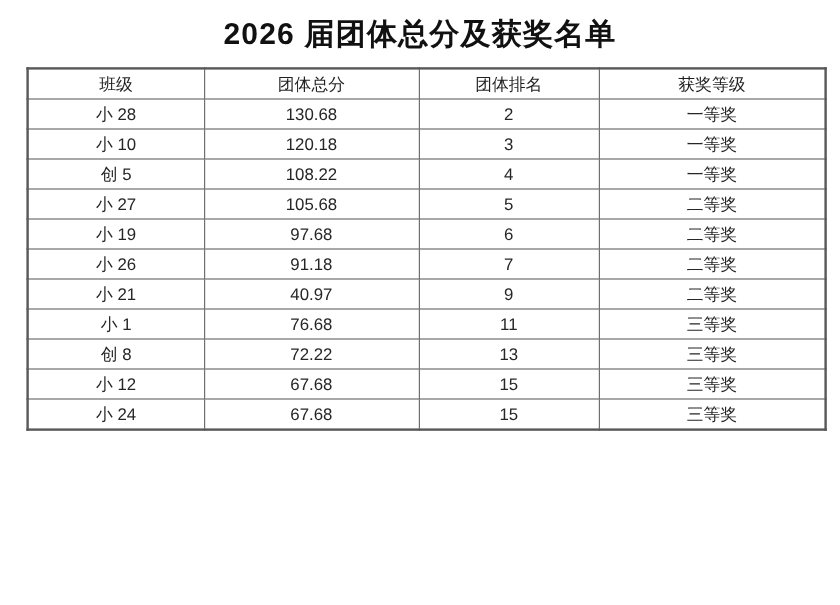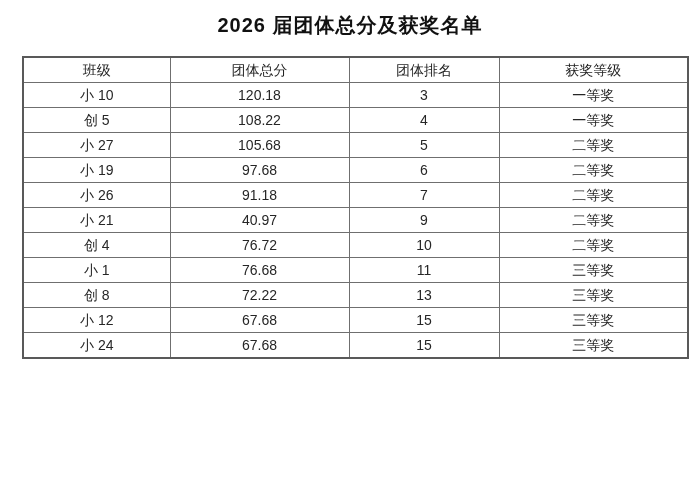--- a/index.html
+++ b/index.html
@@ -13,21 +13,21 @@
     position: relative;
     overflow: hidden;
     font-family: "Liberation Sans", "DejaVu Sans", sans-serif;
   }
   .doc-title {
     position: absolute;
     top: 12px;
     left: 0;
     width: 700px;
     text-align: center;
-    font-size: 20px;
+    font-size: 25px;
     font-weight: bold;
     color: #111111;
     letter-spacing: 1px;
     margin: 0;
     font-family: "Liberation Sans", "DejaVu Sans", sans-serif;
   }
   .award-table-wrap {
     position: absolute;
     top: 56px;
     left: 22px;
@@ -79,20 +79,26 @@
     <thead>
       <tr>
           <th>班级</th>
           <th>团体总分</th>
           <th>团体排名</th>
           <th>获奖等级</th>
         </tr>
     </thead>
     <tbody>
         <tr>
+          <td>小 28</td>
+          <td>130.68</td>
+          <td>2</td>
+          <td>一等奖</td>
+        </tr>
+        <tr>
           <td>小 10</td>
           <td>120.18</td>
           <td>3</td>
           <td>一等奖</td>
         </tr>
         <tr>
           <td>创 5</td>
           <td>108.22</td>
           <td>4</td>
           <td>一等奖</td>
@@ -115,26 +121,20 @@
           <td>7</td>
           <td>二等奖</td>
         </tr>
         <tr>
           <td>小 21</td>
           <td>40.97</td>
           <td>9</td>
           <td>二等奖</td>
         </tr>
         <tr>
-          <td>创 4</td>
-          <td>76.72</td>
-          <td>10</td>
-          <td>二等奖</td>
-        </tr>
-        <tr>
           <td>小 1</td>
           <td>76.68</td>
           <td>11</td>
           <td>三等奖</td>
         </tr>
         <tr>
           <td>创 8</td>
           <td>72.22</td>
           <td>13</td>
           <td>三等奖</td>

